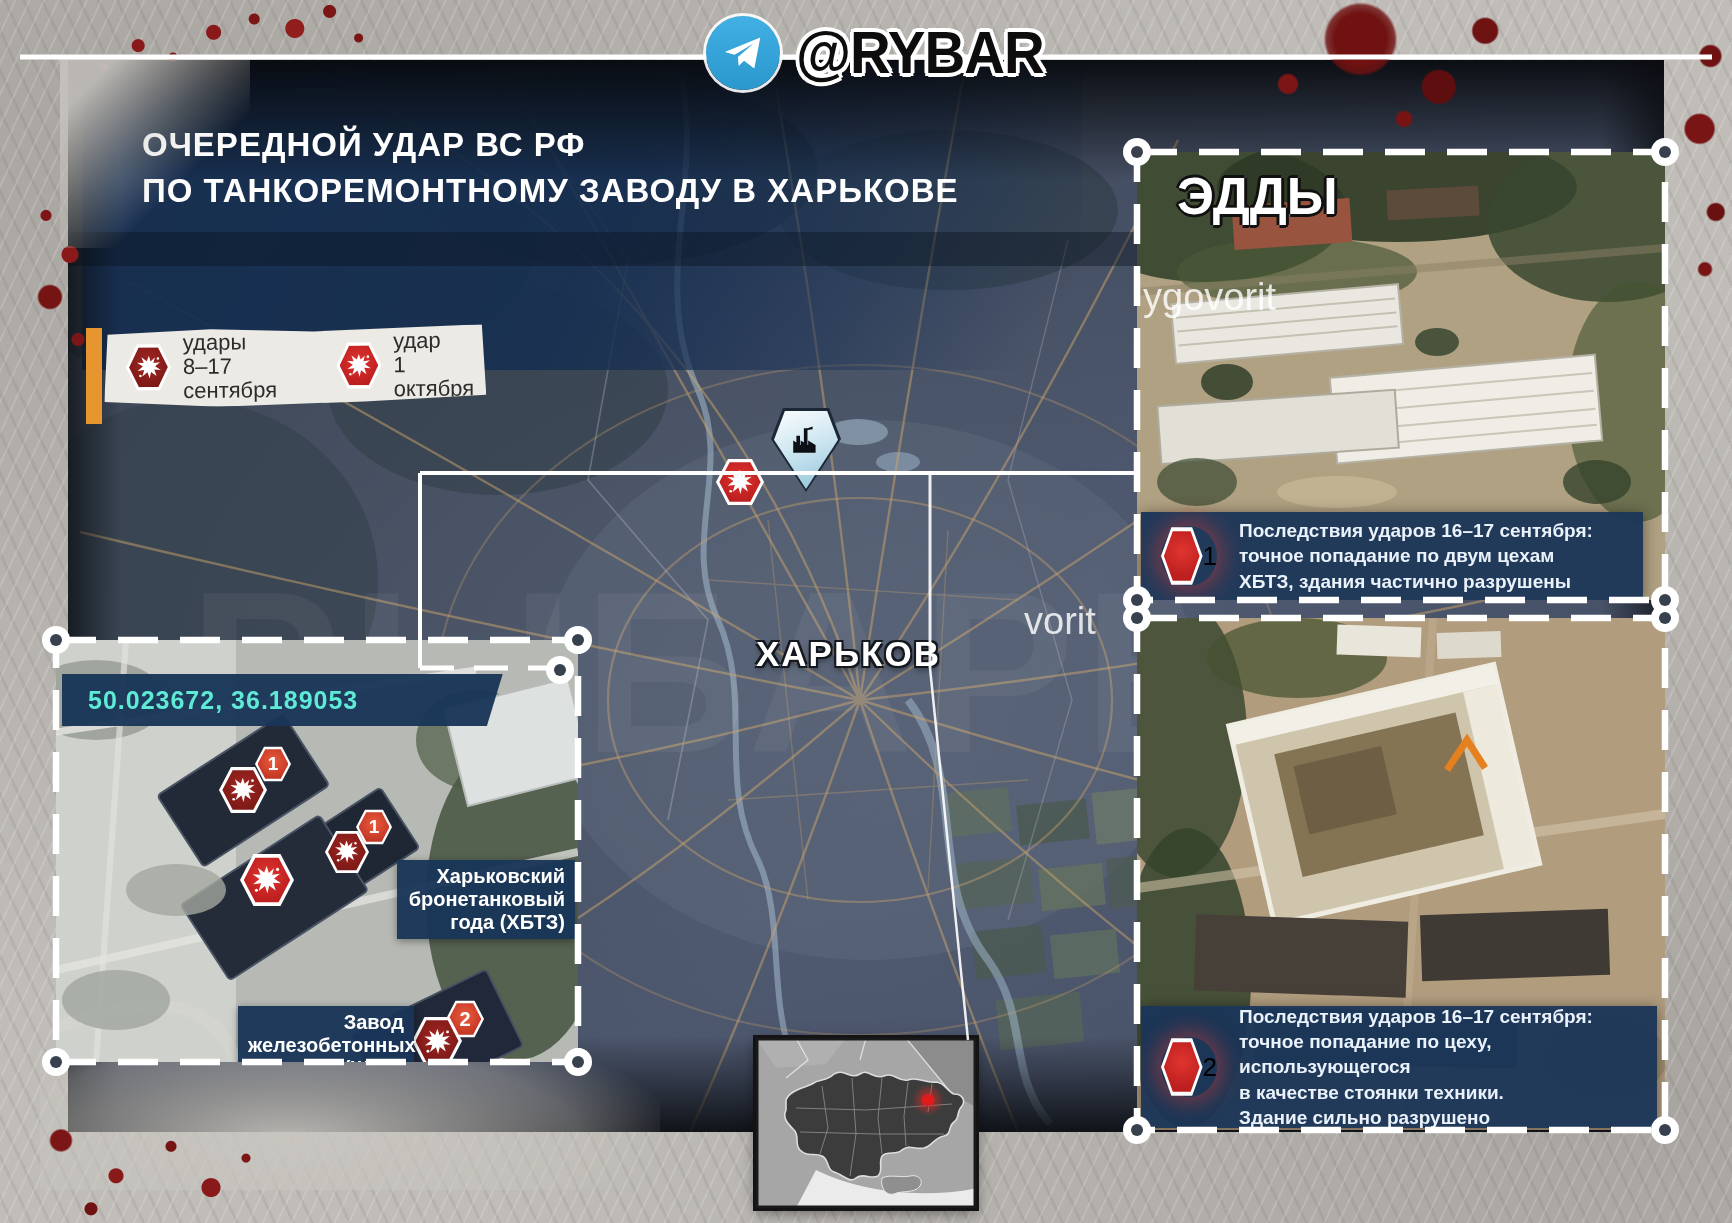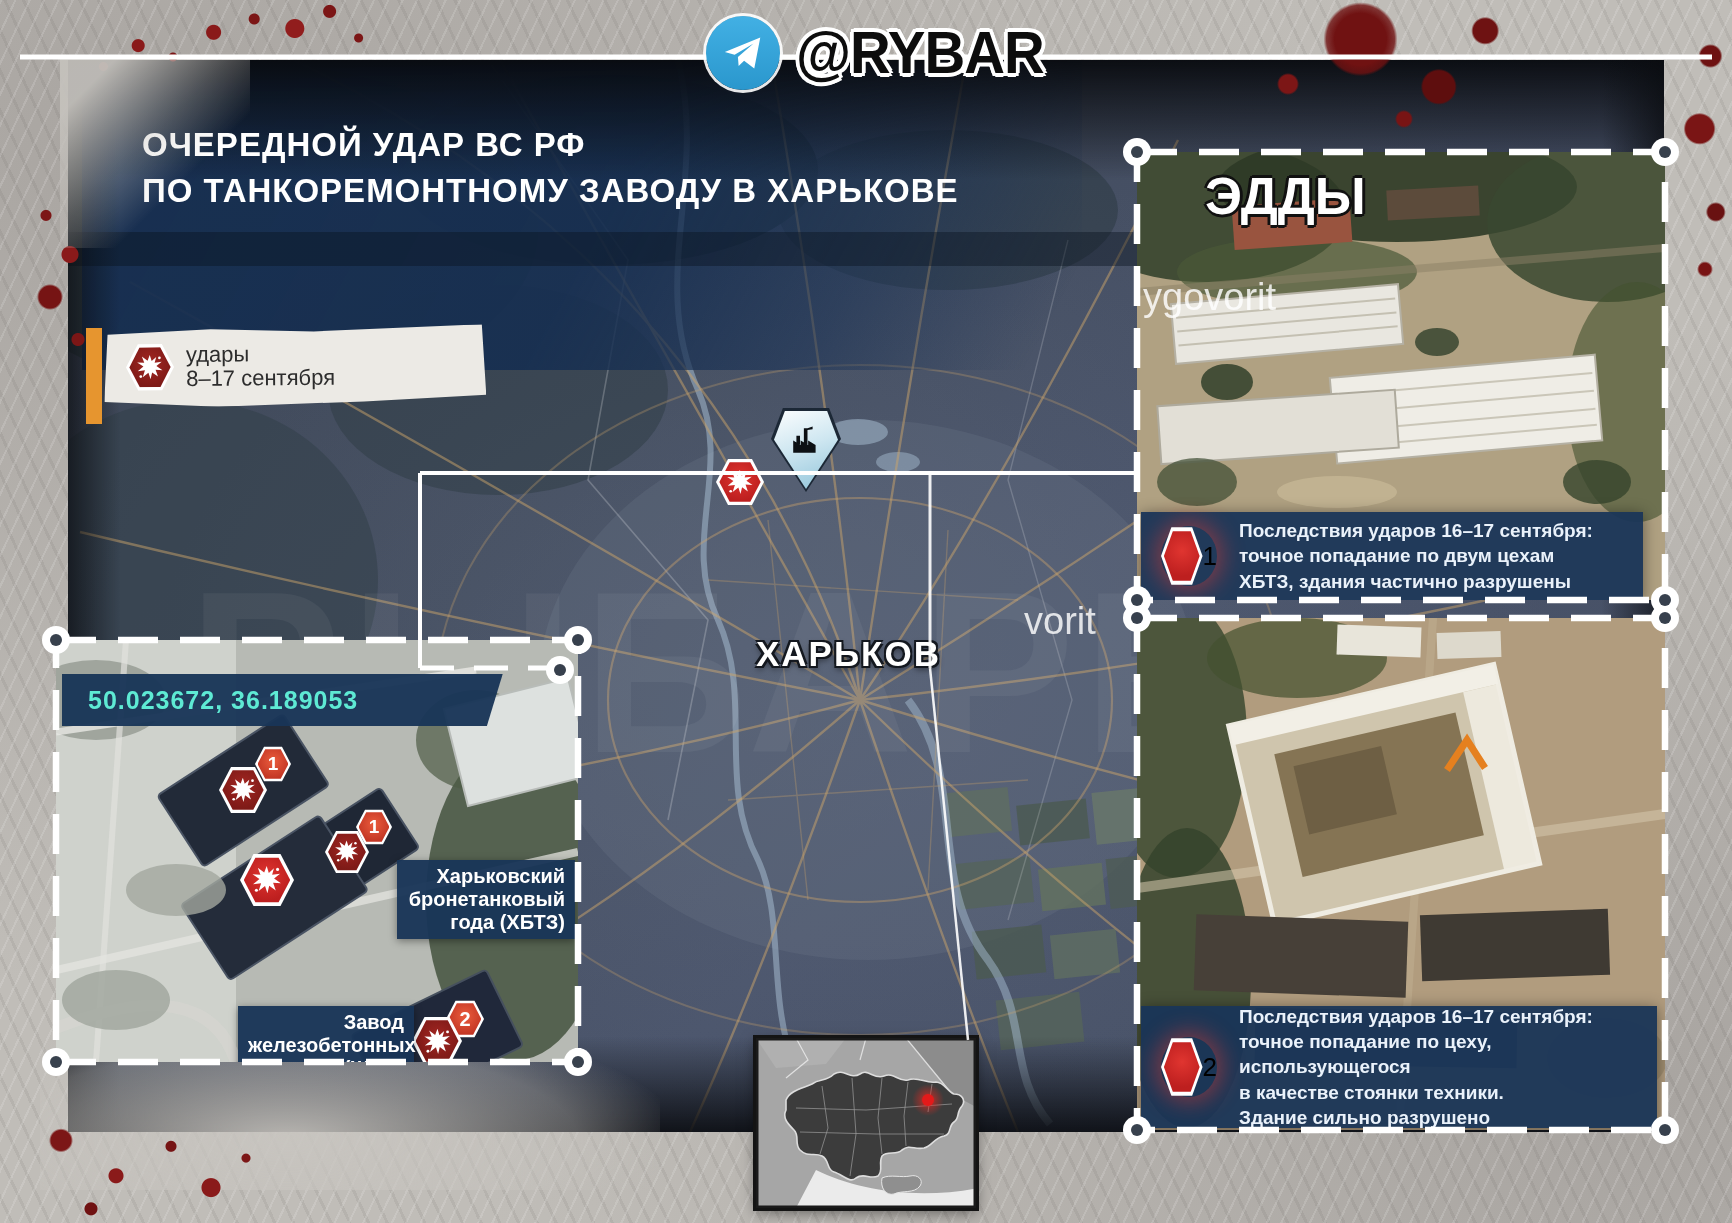--- a/index.html
+++ b/index.html
@@ -128,21 +128,21 @@
 
   .caption{position:absolute;background:rgba(25,53,87,.95);display:flex;align-items:center;box-shadow:0 2px 14px rgba(0,0,0,.45);}
   .caption .cap{font-size:19px;line-height:1.32;font-weight:700;color:#eaf2fb;}
   #cap1{left:4px;top:360px;width:502px;height:88px;}
   #cap2{left:4px;top:388px;width:516px;height:122px;}
   .capbadge{position:relative;width:56px;height:60px;flex:0 0 56px;margin:0 22px 0 20px;
     display:flex;align-items:center;justify-content:center;font-size:26px;}
 
   .wm{position:absolute;color:rgba(255,255,255,.82);font-weight:400;z-index:5;pointer-events:none;}
   #wm-eddy{left:40px;top:14px;font-size:52px;font-weight:800;color:#fff;
-    text-shadow:-3px 0 0 #111,3px 0 0 #111,0 -3px 0 #111,0 3px 0 #111,-2px -2px 0 #111,2px 2px 0 #111;margin-left:28px;}
+    text-shadow:-3px 0 0 #111,3px 0 0 #111,0 -3px 0 #111,0 3px 0 #111,-2px -2px 0 #111,2px 2px 0 #111;}
   #wm-gov{left:6px;top:124px;font-size:38px;}
   #wm-vorit{left:1024px;top:600px;font-size:38px;}
 
   #coords{left:6px;top:34px;width:452px;height:52px;background:rgba(25,53,87,.96);
     clip-path:polygon(0 0, 97.5% 0, 94% 100%, 0 100%);
     display:flex;align-items:center;padding-left:26px;box-sizing:border-box;
     color:#5eead4;font-size:25px;font-weight:700;letter-spacing:1px;z-index:6;}
   .maplabel{position:absolute;background:rgba(25,53,87,.96);color:#fff;font-size:20px;font-weight:700;
     line-height:1.15;text-align:right;padding:5px 10px;box-sizing:border-box;z-index:6;box-shadow:0 2px 8px rgba(0,0,0,.4);}
   #lbl-khbtz{left:341px;top:220px;width:178px;}
@@ -264,20 +264,33 @@
               <div class="hexf hex-old">
                 <svg class="boom">
                   <use href="#boom"></use>
                 </svg>
               </div>
             </div>
         </div>
         <div class="legend-label pre">удары
 8–17 сентября</div>
       </div>
+      <div class="legend-item">
+        <div class="hexwrap" style="position:relative;width:48px;height:48px;">
+          <div class="hexw">
+              <div class="hexf hex-new">
+                <svg class="boom">
+                  <use href="#boom"></use>
+                </svg>
+              </div>
+            </div>
+        </div>
+        <div class="legend-label pre">удар
+1 октября</div>
+      </div>
     </div>
 
     <div class="abs" id="pin">
       <div class="abs" id="pin-in">
         <svg width="36" height="32">
             <use href="#factory"></use>
           </svg>
       </div>
     </div>
     <div class="hexwrap" style="left:648px;top:398px;width:48px;height:48px;z-index:5;">

